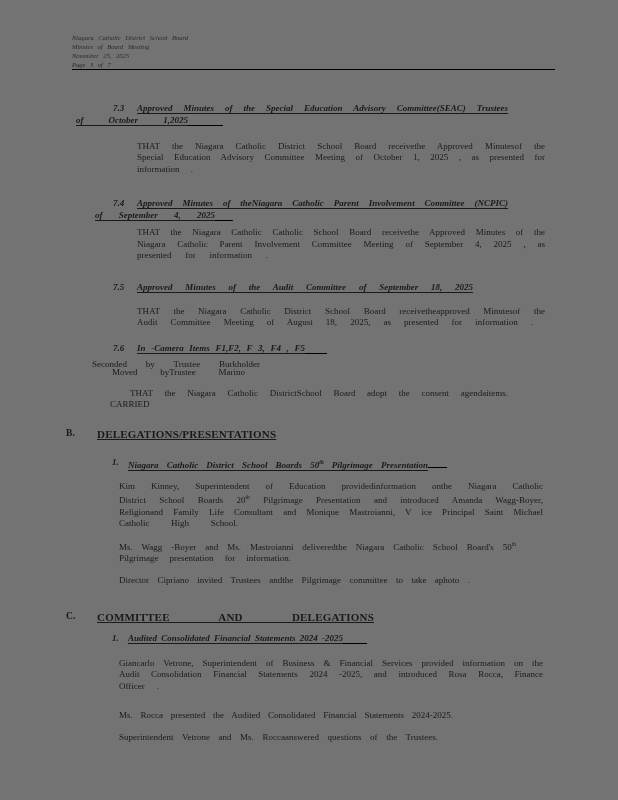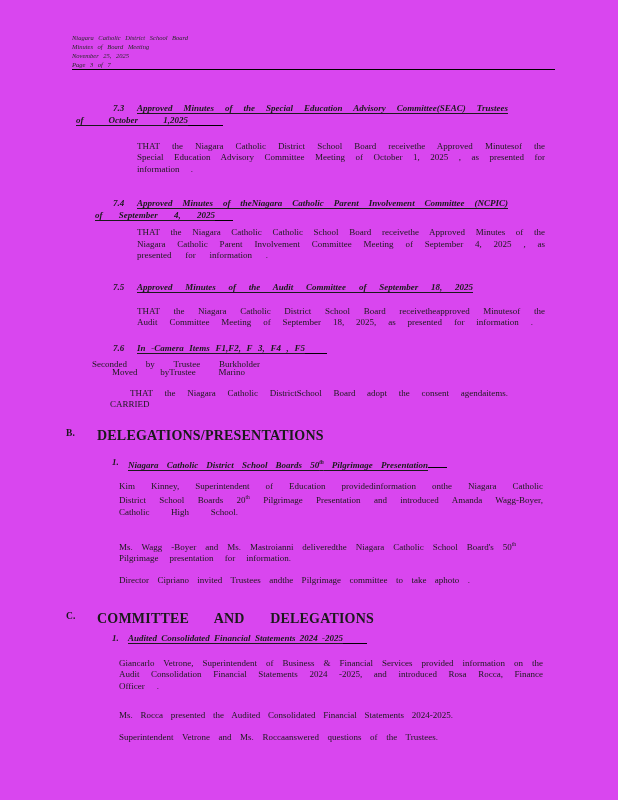--- a/index.html
+++ b/index.html
@@ -1,19 +1,19 @@
 <!DOCTYPE html>
 <html><head>
 <meta charset="utf-8">
 <style>
   html,body{margin:0;padding:0;background:#e8e8e8;}
   .page{
     position:relative;
     width:618px;height:800px;
-    background:#d946ef;
+    background:#737373;
     font-family:"Liberation Serif", serif;
     color:#1a1a1a;
     overflow:hidden;
   }
   .abs{position:absolute;}
   
   .hdr{
     font-style:italic;
     font-size:6.5px;
     line-height:9px;
@@ -28,21 +28,21 @@
   
   .b{position:absolute;font-size:9px;line-height:11.6px;}
   .jl{text-align:justify;text-align-last:justify;}
   .ll{text-align:left;}
   .bold{font-weight:normal;}
   .num{font-weight:bold;font-style:italic;font-size:9px;}
   .h7{font-weight:bold;font-style:italic;}
   .ul{text-decoration:underline;text-decoration-thickness:1px;text-underline-offset:1.5px;}
   .tail{position:absolute;height:10px;border-bottom:1px solid #000;}
   .seclet{font-weight:bold;font-size:9.5px;letter-spacing:0.2px;}
-  .sectit{font-weight:bold;font-size:14px;letter-spacing:0.2px;}
+  .sectit{font-weight:bold;font-size:11px;letter-spacing:0.2px;text-decoration:underline;}
   .sup{vertical-align:super;font-size:5.5px;}
   .para .line{display:block;}
 </style>
 </head>
 <body>
 
 <div class="page">
 
   <div class="abs hdr" style="left:72px;top:33px;">
     <div>Niagara Catholic District School Board</div>
@@ -69,21 +69,21 @@
   <div class="b para" style="left:137px;top:227px;width:408px;">
     <div class="line jl"><span class="bold">THAT</span><span> the Niagara Catholic Catholic School Board receivethe Approved Minutes of the</span></div>
     <div class="line jl">Niagara Catholic Parent Involvement Committee Meeting of September 4, 2025 , as</div>
     <div class="line jl" style="width:131px;">presented for information .</div>
   </div>
 
   <div class="abs num" style="left:113px;top:282px;">7.5</div>
   <div class="b h7 jl ul" style="left:137px;top:282px;width:336px;">Approved Minutes of the Audit Committee of September 18, 2025</div>
   <div class="b para" style="left:137px;top:305.5px;width:408px;">
     <div class="line jl"><span class="bold">THAT</span><span> the Niagara Catholic District School Board receivetheapproved Minutesof the</span></div>
-    <div class="line jl" style="width:396px;">Audit Committee Meeting of September 18, 2025, as presented for information .</div>
+    <div class="line jl" style="width:396px;">Audit Committee Meeting of August 18, 2025, as presented for information .</div>
   </div>
 
   <div class="abs num" style="left:113px;top:343px;">7.6</div>
   <div class="b h7 jl ul" style="left:137px;top:343px;width:168px;">In -Camera Items F1,F2, F 3, F4 , F5</div>
   <div class="tail" style="left:305px;top:343px;width:22px;"></div>
 
   <div class="b jl" style="left:112px;top:367px;width:133px;">Moved byTrustee Marino</div>
   <div class="b jl" style="left:92px;top:359px;width:168px;">Seconded by Trustee Burkholder</div>
   <div class="b jl" style="left:130px;top:388px;width:378px;"><span class="bold">THAT</span><span> the Niagara Catholic DistrictSchool Board adopt the consent agendaitems.</span></div>
   <div class="b bold ll" style="left:110px;top:398.5px;">CARRIED</div>
@@ -91,20 +91,21 @@
   <div class="abs seclet" style="left:66px;top:428px;">B.</div>
   <div class="abs sectit" style="left:97px;top:428px;">DELEGATIONS/PRESENTATIONS</div>
 
   <div class="abs num" style="left:112px;top:457px;">1.</div>
   <div class="b h7 jl ul" style="left:128px;top:457px;width:300px;"><span>Niagara Catholic District School Boards 50</span><span class="sup">th</span><span> Pilgrimage Presentation</span></div>
   <div class="tail" style="left:428px;top:457px;width:19px;"></div>
 
   <div class="b para" style="left:119px;top:480.5px;width:424px;">
     <div class="line jl">Kim Kinney, Superintendent of Education providedinformation onthe Niagara Catholic</div>
     <div class="line jl"><span>District School Boards 20</span><span class="sup">th</span><span> Pilgrimage Presentation and introduced Amanda Wagg-Boyer,</span></div>
+    <div class="line jl">Religionand Family Life Consultant and Monique Mastroianni, V ice Principal Saint Michael</div>
     <div class="line jl" style="width:119px;">Catholic High School.</div>
   </div>
 
   <div class="b para" style="left:119px;top:538.5px;width:424px;">
     <div class="line jl" style="width:397px;"><span>Ms. Wagg -Boyer and Ms. Mastroianni deliveredthe Niagara Catholic School Board's 50</span><span class="sup">th</span></div>
     <div class="line jl" style="width:172px;">Pilgrimage presentation for information.</div>
   </div>
 
   <div class="b jl" style="left:119px;top:574.5px;width:351px;">Director Cipriano invited Trustees andthe Pilgrimage committee to take aphoto .</div>
 

